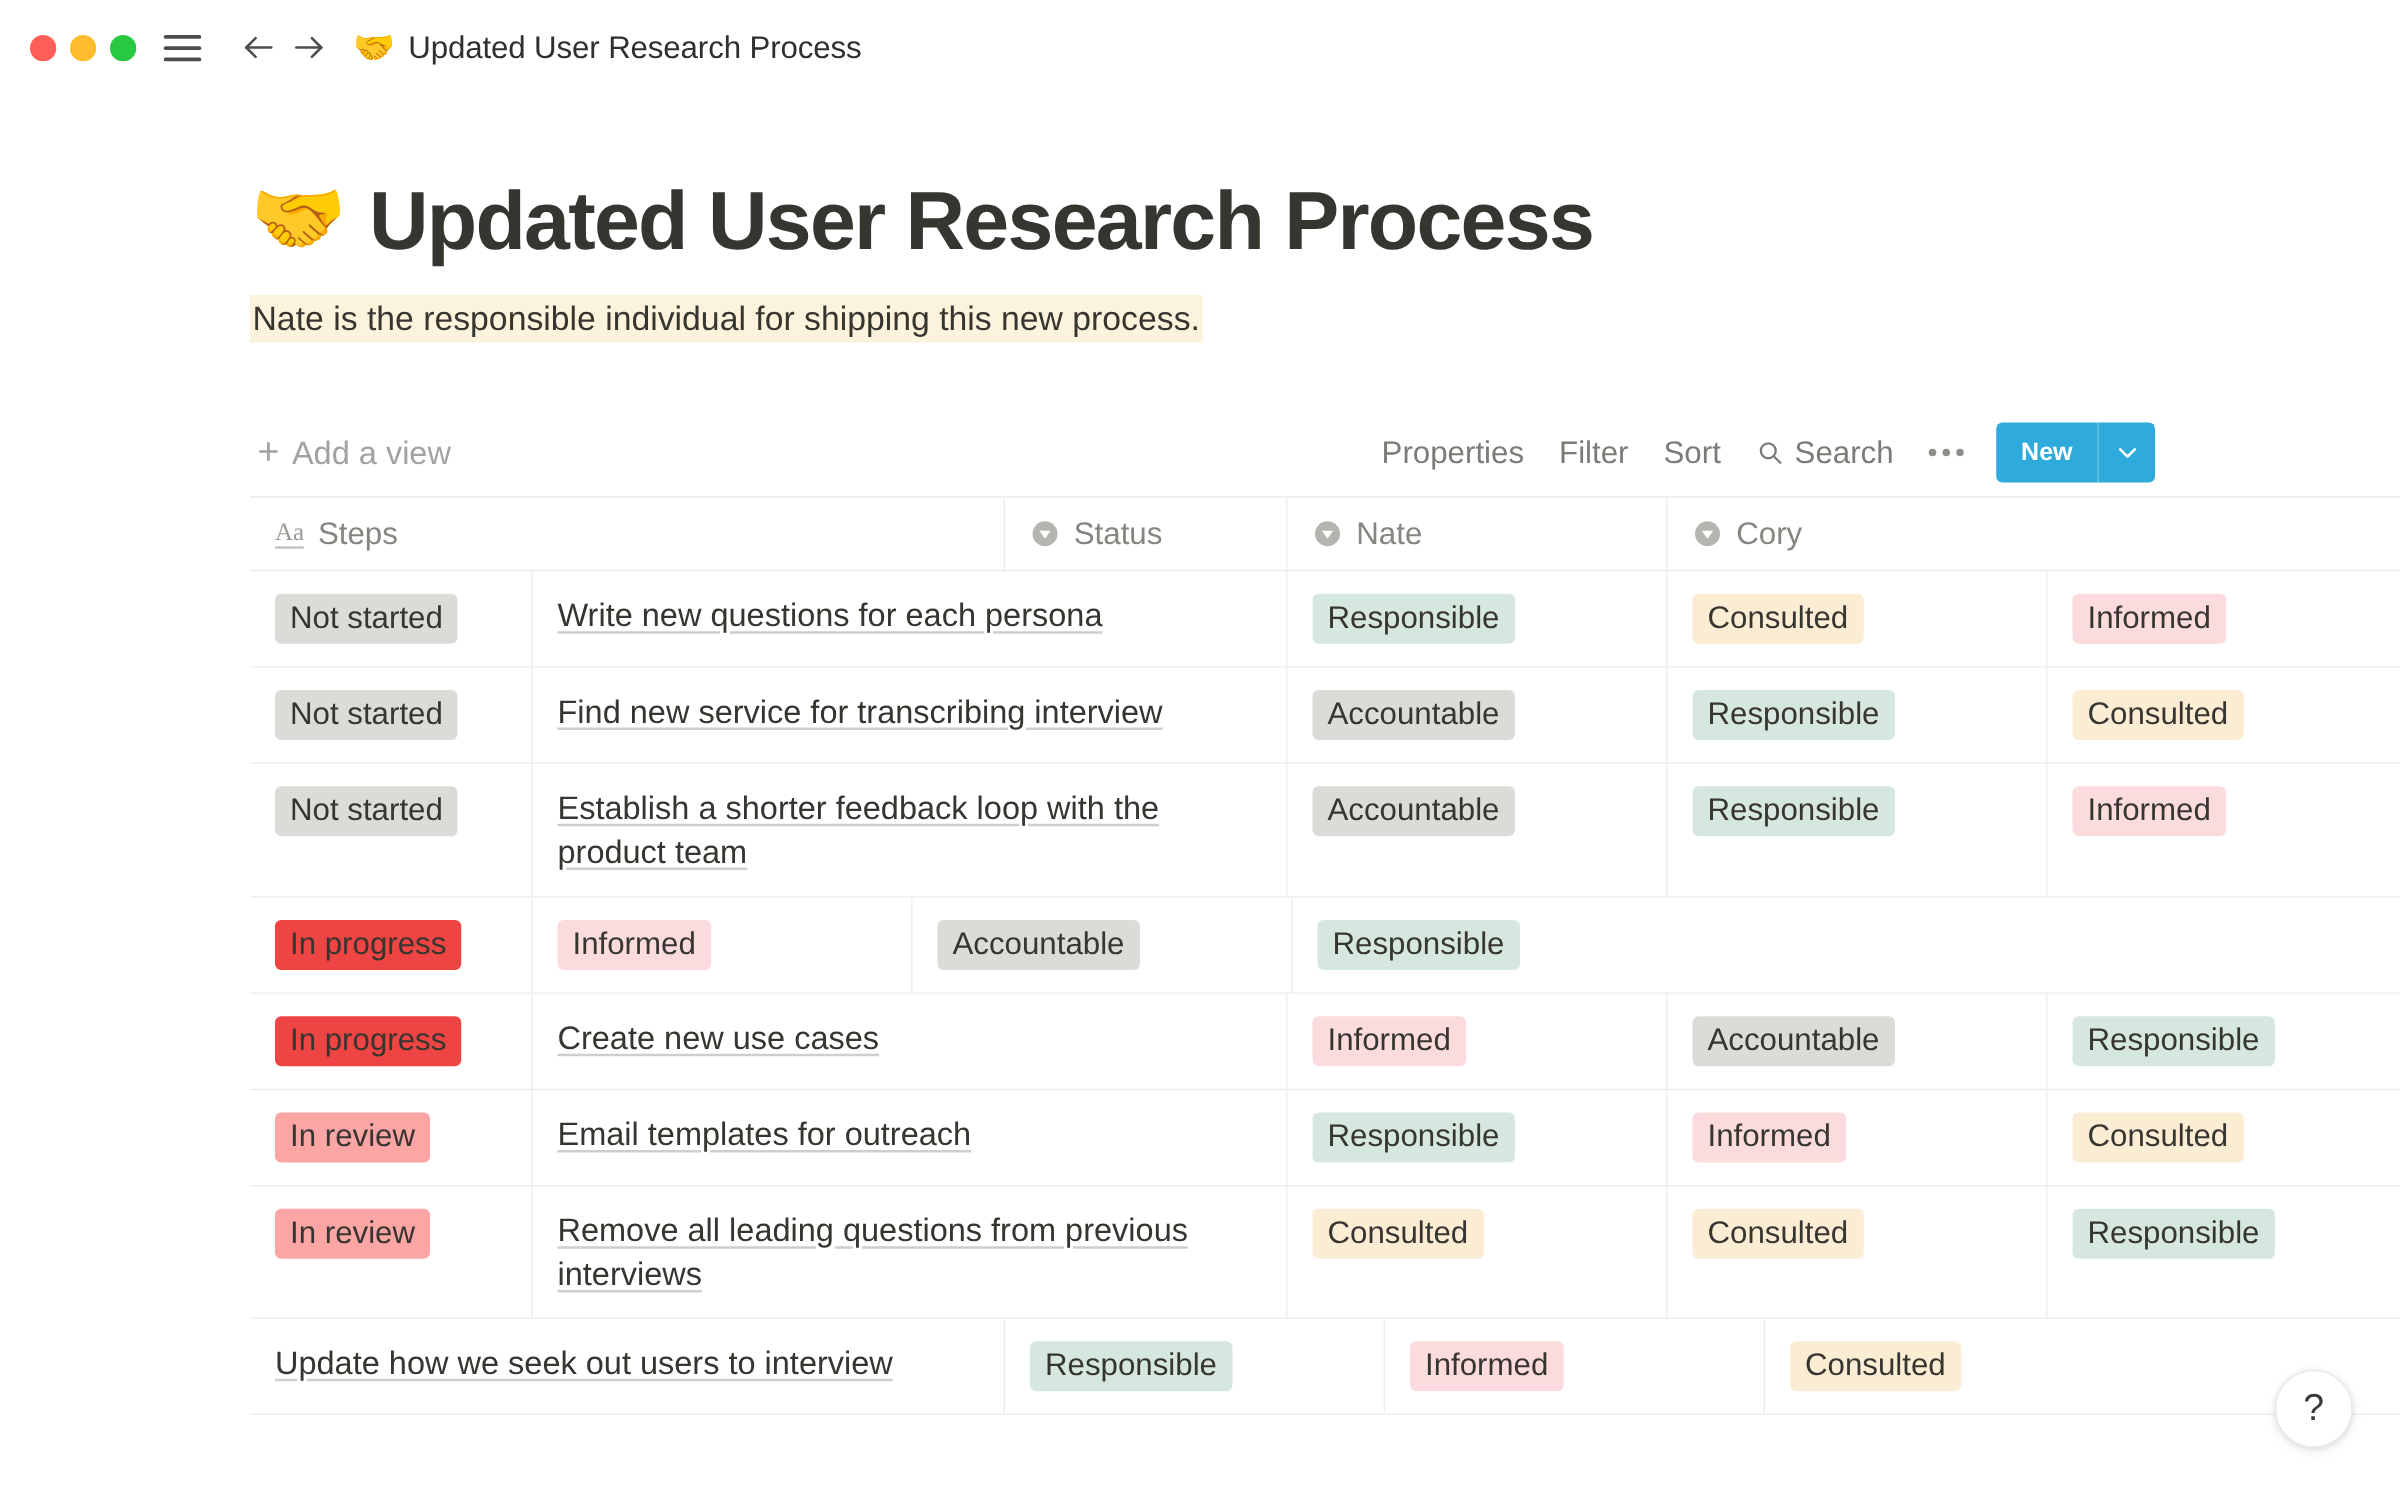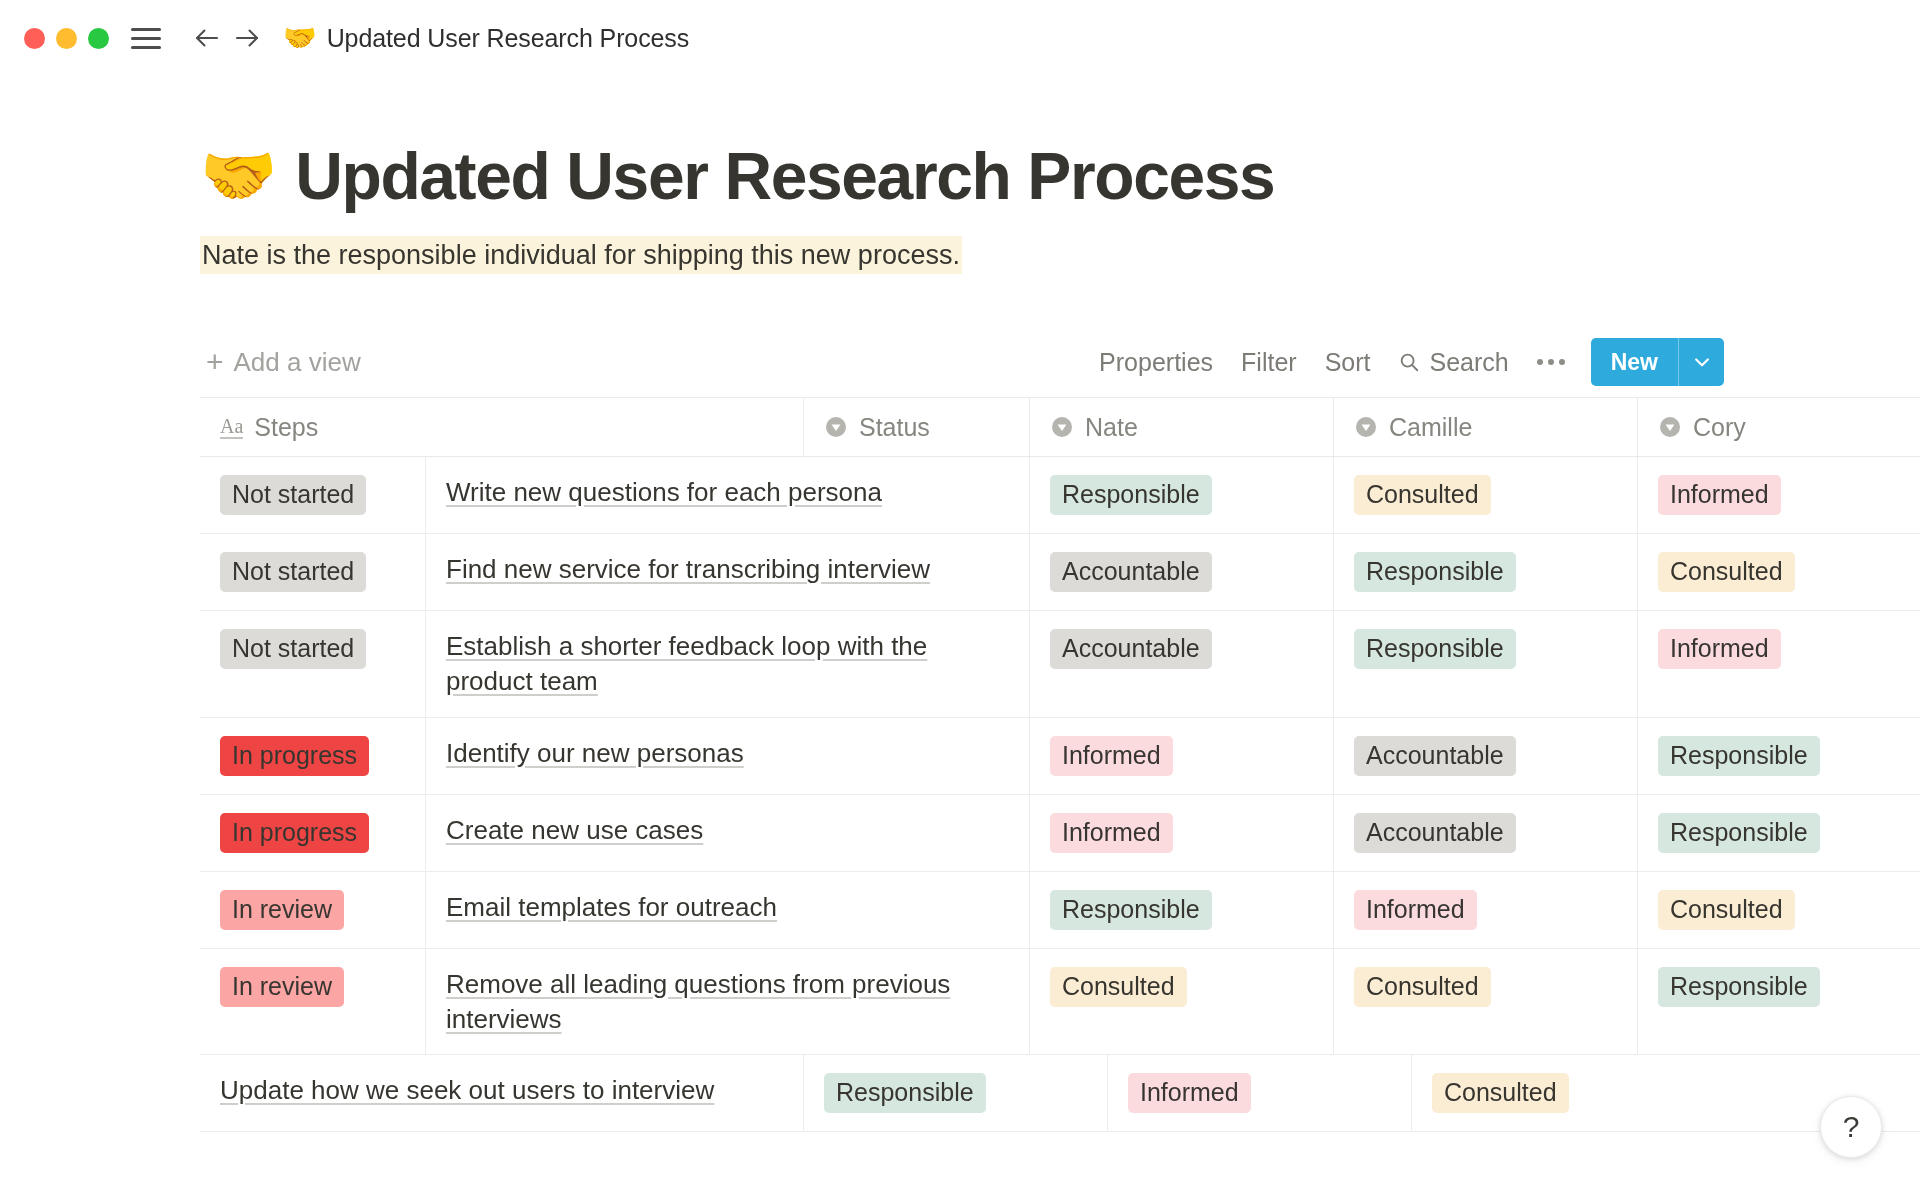--- a/index.html
+++ b/index.html
@@ -214,21 +214,21 @@
     display: flex;
     align-items: stretch;
     margin-left: 12px;
     border-radius: 5px;
     overflow: hidden;
     background: #2eaadc;
     height: 48px;
   }
   .new-btn {
     color: #ffffff;
-    font-size: 23px;
+    font-size: 20px;
     font-weight: bold;
     padding: 12px 20px;
     display: flex;
     align-items: center;
     cursor: pointer;
   }
   .new-caret {
     width: 46px;
     display: flex;
     align-items: center;
@@ -443,29 +443,20 @@
           </div>
           <div class="tcell c-person">
             <span class="th-label">
               <svg class="icon-select" viewBox="0 0 24 24">
                 <circle cx="12" cy="12" r="10" fill="#b5b4af"></circle>
                 <polygon points="7.5,9.5 16.5,9.5 12,16" fill="#ffffff"></polygon>
               </svg>
               <span>Nate</span>
             </span>
           </div>
-          <div class="tcell c-person">
-            <span class="th-label">
-              <svg class="icon-select" viewBox="0 0 24 24">
-                <circle cx="12" cy="12" r="10" fill="#b5b4af"></circle>
-                <polygon points="7.5,9.5 16.5,9.5 12,16" fill="#ffffff"></polygon>
-              </svg>
-              <span>Camille</span>
-            </span>
-          </div>
           <div class="tcell c-person last">
             <span class="th-label">
               <svg class="icon-select" viewBox="0 0 24 24">
                 <circle cx="12" cy="12" r="10" fill="#b5b4af"></circle>
                 <polygon points="7.5,9.5 16.5,9.5 12,16" fill="#ffffff"></polygon>
               </svg>
               <span>Cory</span>
             </span>
           </div>
         </div>
@@ -519,23 +510,20 @@
                 <span class="tag tag-mint">Responsible</span>
               </div>
               <div class="tcell c-person last">
                 <span class="tag tag-pink">Informed</span>
               </div>
             </div>
             <div class="trow">
               <div class="tcell c-status">
                 <span class="tag tag-cream">In progress</span>
               </div>
-              <div class="tcell c-steps">
-                <span class="step-link">Identify our new personas</span>
-              </div>
               <div class="tcell c-person">
                 <span class="tag tag-pink">Informed</span>
               </div>
               <div class="tcell c-person">
                 <span class="tag tag-gray">Accountable</span>
               </div>
               <div class="tcell c-person last">
                 <span class="tag tag-mint">Responsible</span>
               </div>
             </div>

